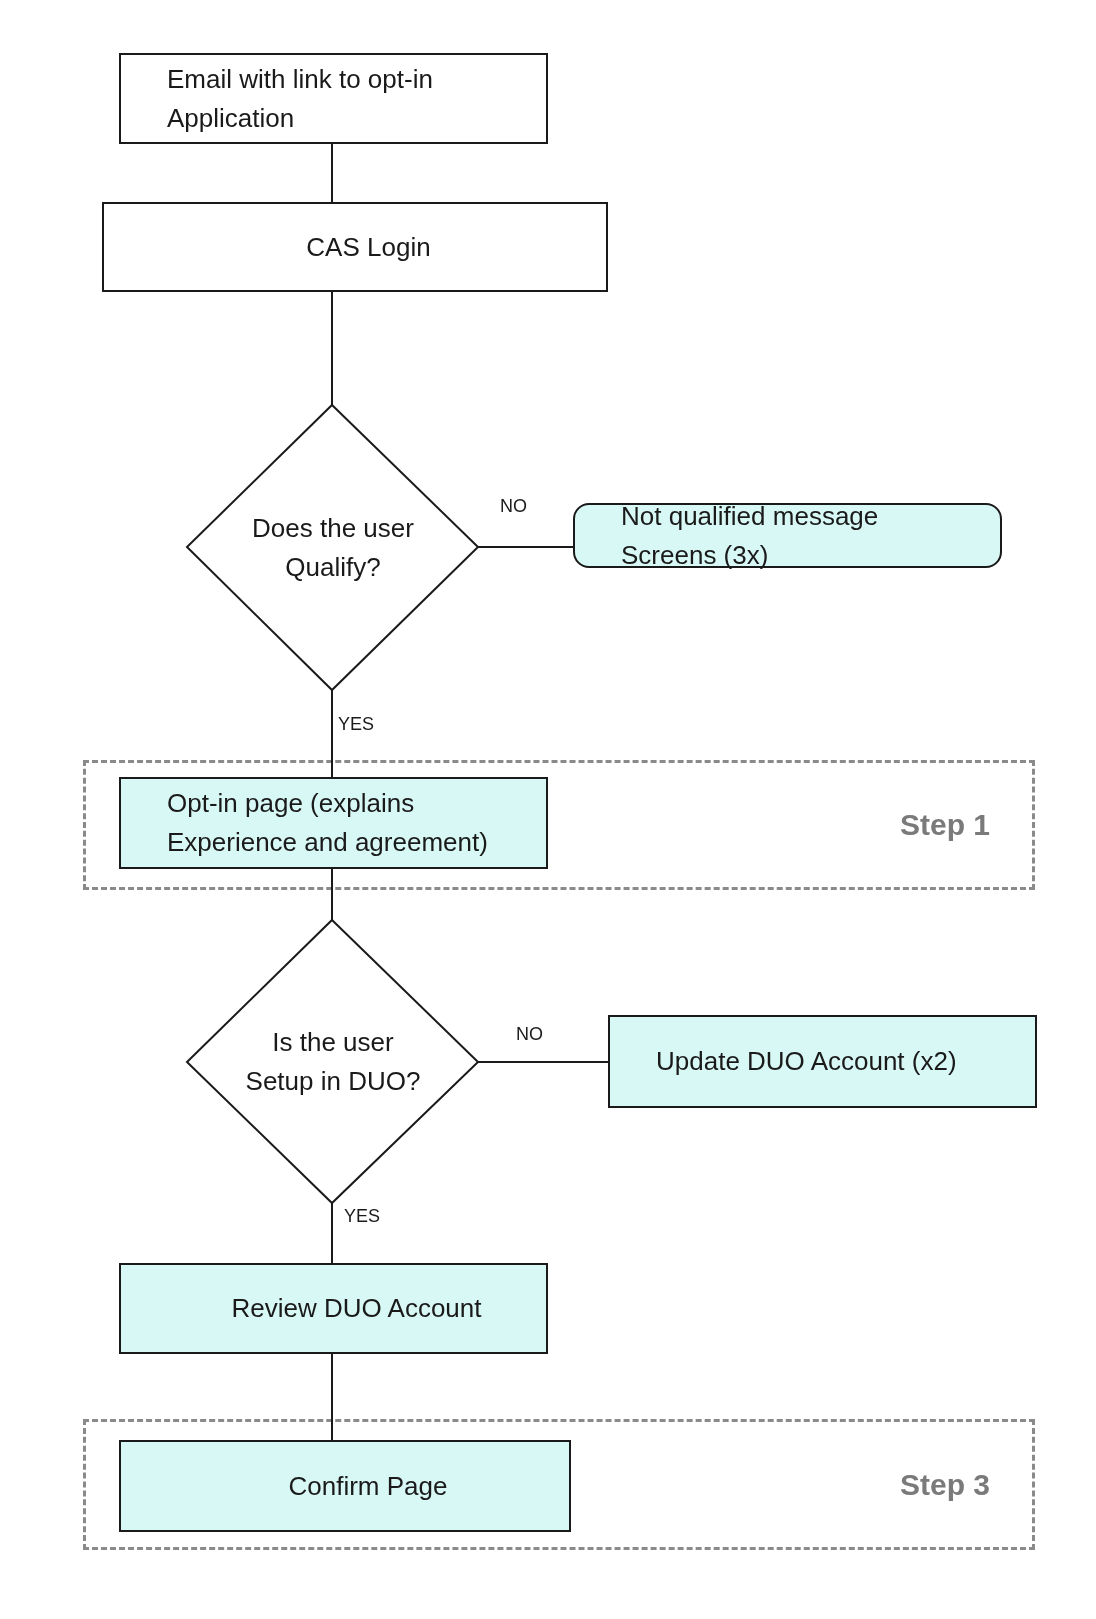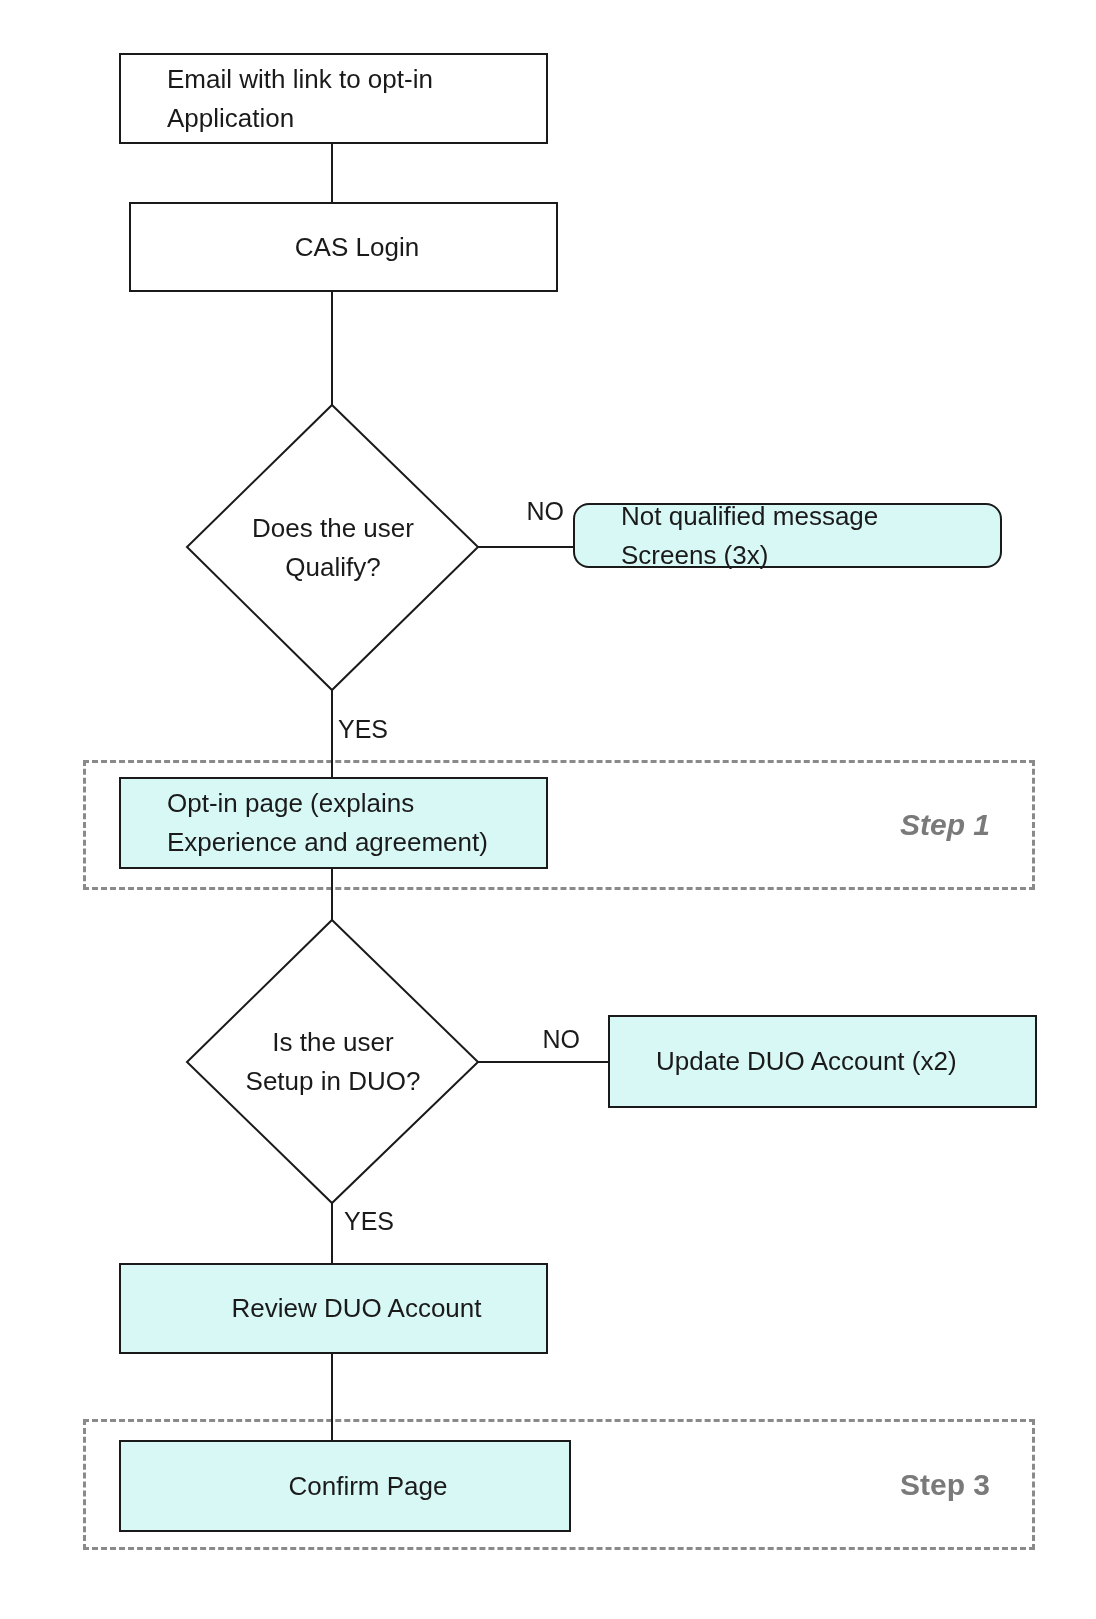--- a/index.html
+++ b/index.html
@@ -39,57 +39,57 @@
   .diamond-label{
     position:absolute;
     width:260px;
     text-align:center;
     font-size:26px;
     line-height:1.5;
     white-space:pre-line;
   }
   .edge-label{
     position:absolute;
-    font-size:25px;
+    font-size:18px;
     line-height:1.2;
-    text-align:right;
+    text-align:left;
   }
   .step-container{
     position:absolute;
     box-sizing:border-box;
     border:3px dashed var(--dash);
     background:transparent;
   }
   .step-label{
     position:absolute;
     right:42px;
     top:50%;
     transform:translateY(-50%);
     font-size:30px;
     font-weight:bold;
     color:var(--step);
   }
   
   .n-email   {left:119px; top:53px;   width:429px; height:91px;}
-  .n-cas     {left:129px; top:202px;  width:429px; height:90px;padding-left:27px;}
+  .n-cas     {left:102px; top:202px;  width:506px; height:90px;padding-left:27px;}
   .n-notq    {left:573px; top:503px;  width:429px; height:65px;border-radius:16px;}
   .n-optin   {left:119px; top:777px;  width:429px; height:92px;}
   .n-update  {left:608px; top:1015px; width:429px; height:93px;}
   .n-review  {left:119px; top:1263px; width:429px; height:91px;}
   .n-confirm {left:119px; top:1440px; width:452px; height:92px;}
   
   .d-qualify {left:203px; top:509px;}
   .d-duo     {left:203px; top:1023px;}
   
   .l-no1  {left:500px; top:496px;  width:64px;}
   .l-yes1 {left:338px; top:714px;}
   .l-no2  {left:516px; top:1024px; width:64px;}
   .l-yes2 {left:344px; top:1206px;}
   
-  .s1{left:83px; top:760px;  width:952px; height:130px;font-style:italic;}
+  .s1{left:83px; top:760px;  width:952px; height:130px;}
   .s2{left:83px; top:1242px; width:952px; height:131px;}
   .s3{left:83px; top:1419px; width:952px; height:131px;}
 </style>
 </head>
 <body>
 
 <div class="canvas">
 
   <div class="step-container s1">
     <div class="step-label">Step 1</div>

